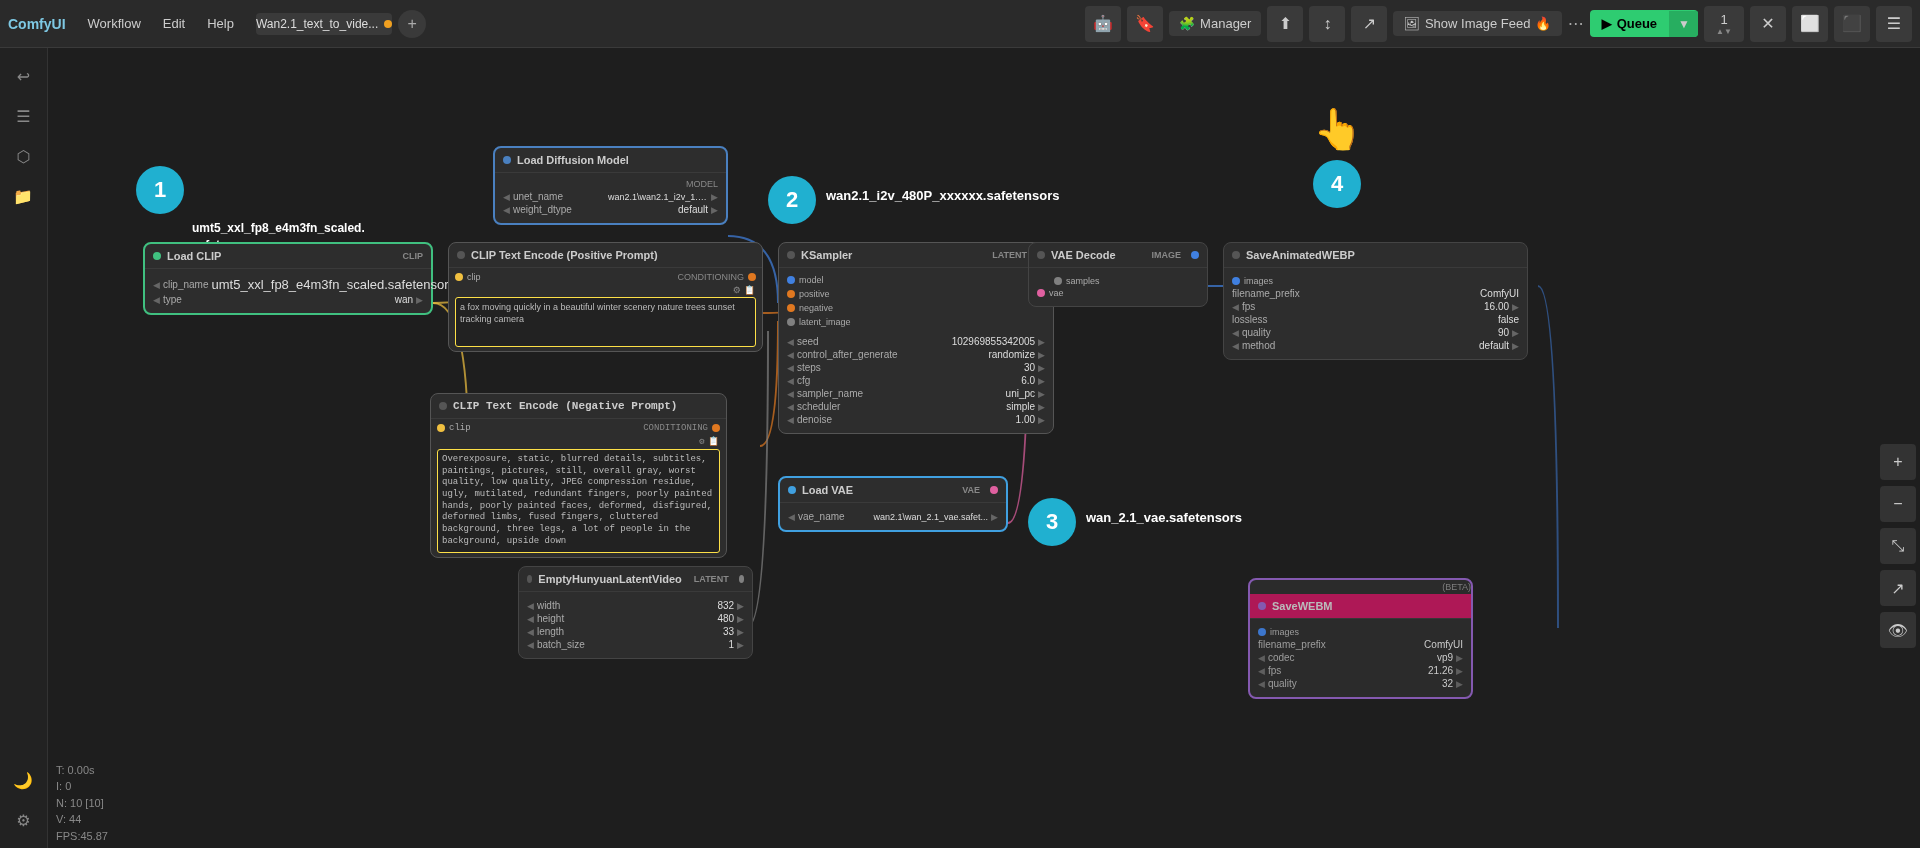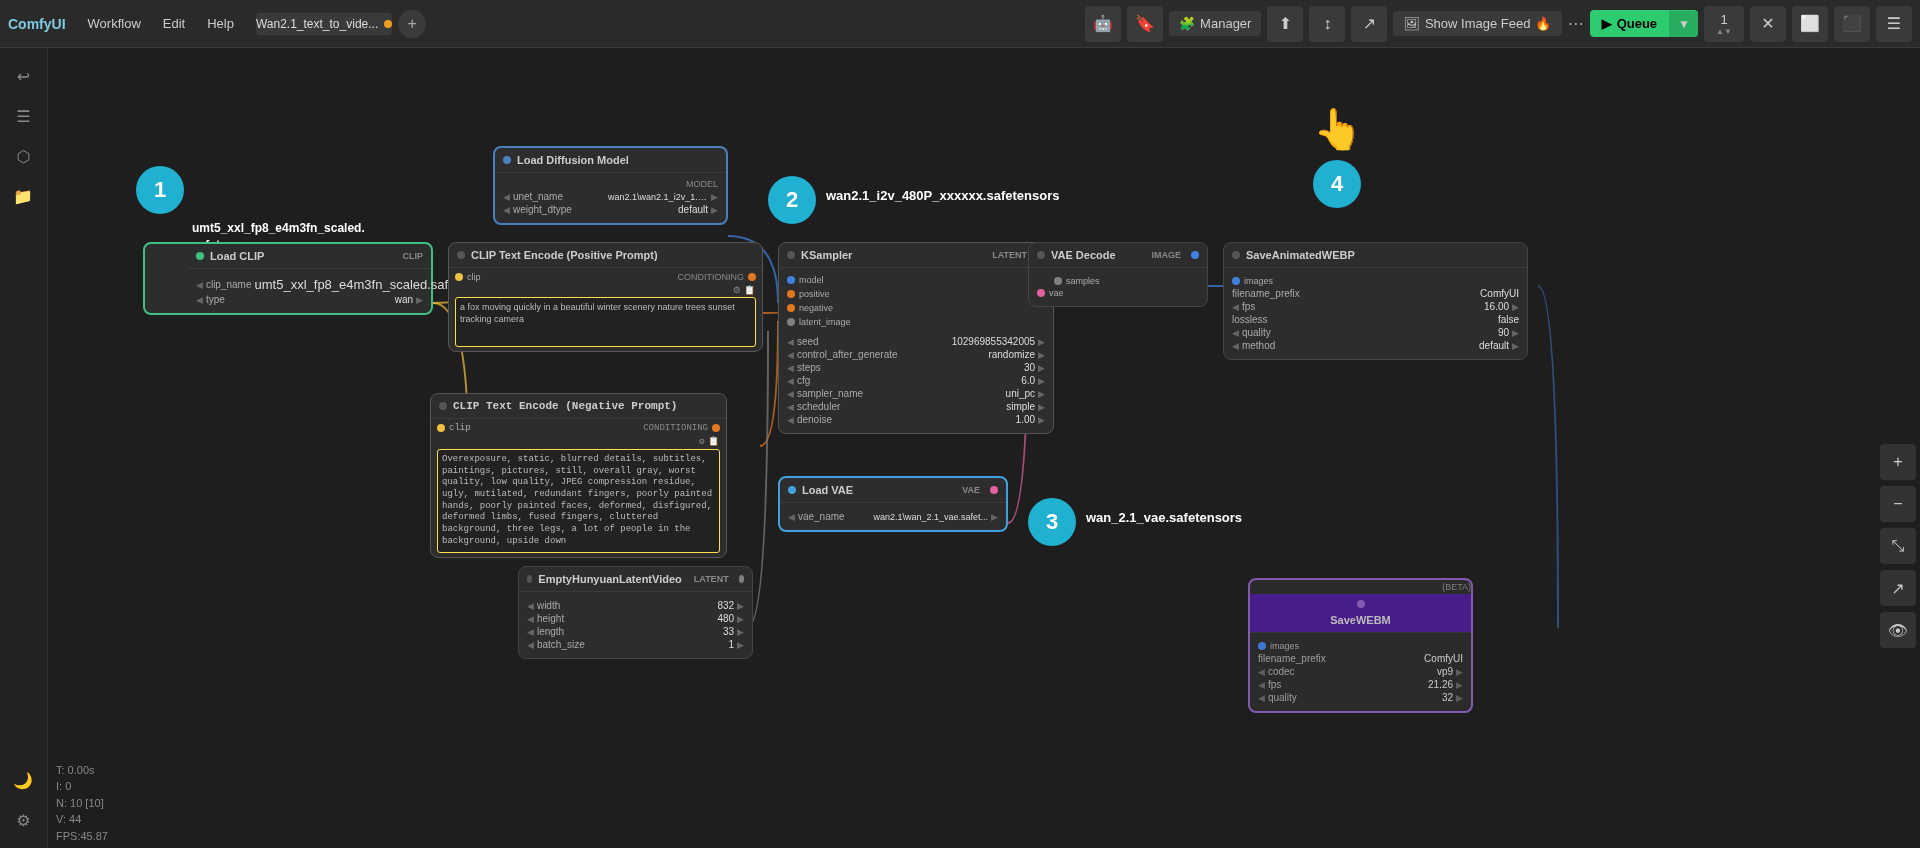--- a/index.html
+++ b/index.html
@@ -157,21 +157,21 @@
       font-size: 11px;
       font-weight: bold;
     }
     .node-dot {
       width: 8px; height: 8px; border-radius: 50%;
     }
     .node-body { padding: 6px 8px; }
 
     
     .node-load-diffusion { border-color: #4a80c0; border-width: 2px; }
-    .node-load-clip { border-color: #40c080; border-width: 2px; padding-left: 43px; }
+    .node-load-clip { border-color: #40c080; border-width: 2px; }
     .node-clip-positive { border-color: #555; }
     .node-clip-negative { border-color: #555; }
     .node-ksamp { border-color: #555; }
     .node-load-vae { border-color: #40a0e0; border-width: 2px; }
     .node-save-webm-beta { border-color: #9060c0; border-width: 2px; }
 
     
     .annotation-circle {
       width: 48px; height: 48px;
       border-radius: 50%;
@@ -604,21 +604,21 @@
         <span class="ni-arrow">◀</span>
         <span class="ni-label">batch_size</span>
         <span class="ni-value">1</span>
         <span class="ni-arrow-r">▶</span>
       </div>
     </div>
   </div>
 
   <div class="node node-save-webm-beta" style="left:1200px; top:530px; width:225px; opacity:0.9;">
     <div style="text-align:right; font-size:9px; color:#888; padding:2px 0;">(BETA)</div>
-    <div class="node-header" style="background:#4c1d95; border-radius:0;flex-direction:column;">
+    <div class="node-header" style="background:#be185d; border-radius:0;">
       <span class="node-dot" style="background:#9060c0;"></span>
       <span>SaveWEBM</span>
     </div>
     <div class="node-body">
       <div style="display:flex;align-items:center;gap:4px;margin:2px 0;">
         <div style="width:8px;height:8px;border-radius:50%;background:#4080e0;"></div>
         <span style="font-size:9px;color:#aaa;">images</span>
       </div>
       <div class="node-input-row">
         <span class="ni-label">filename_prefix</span>

